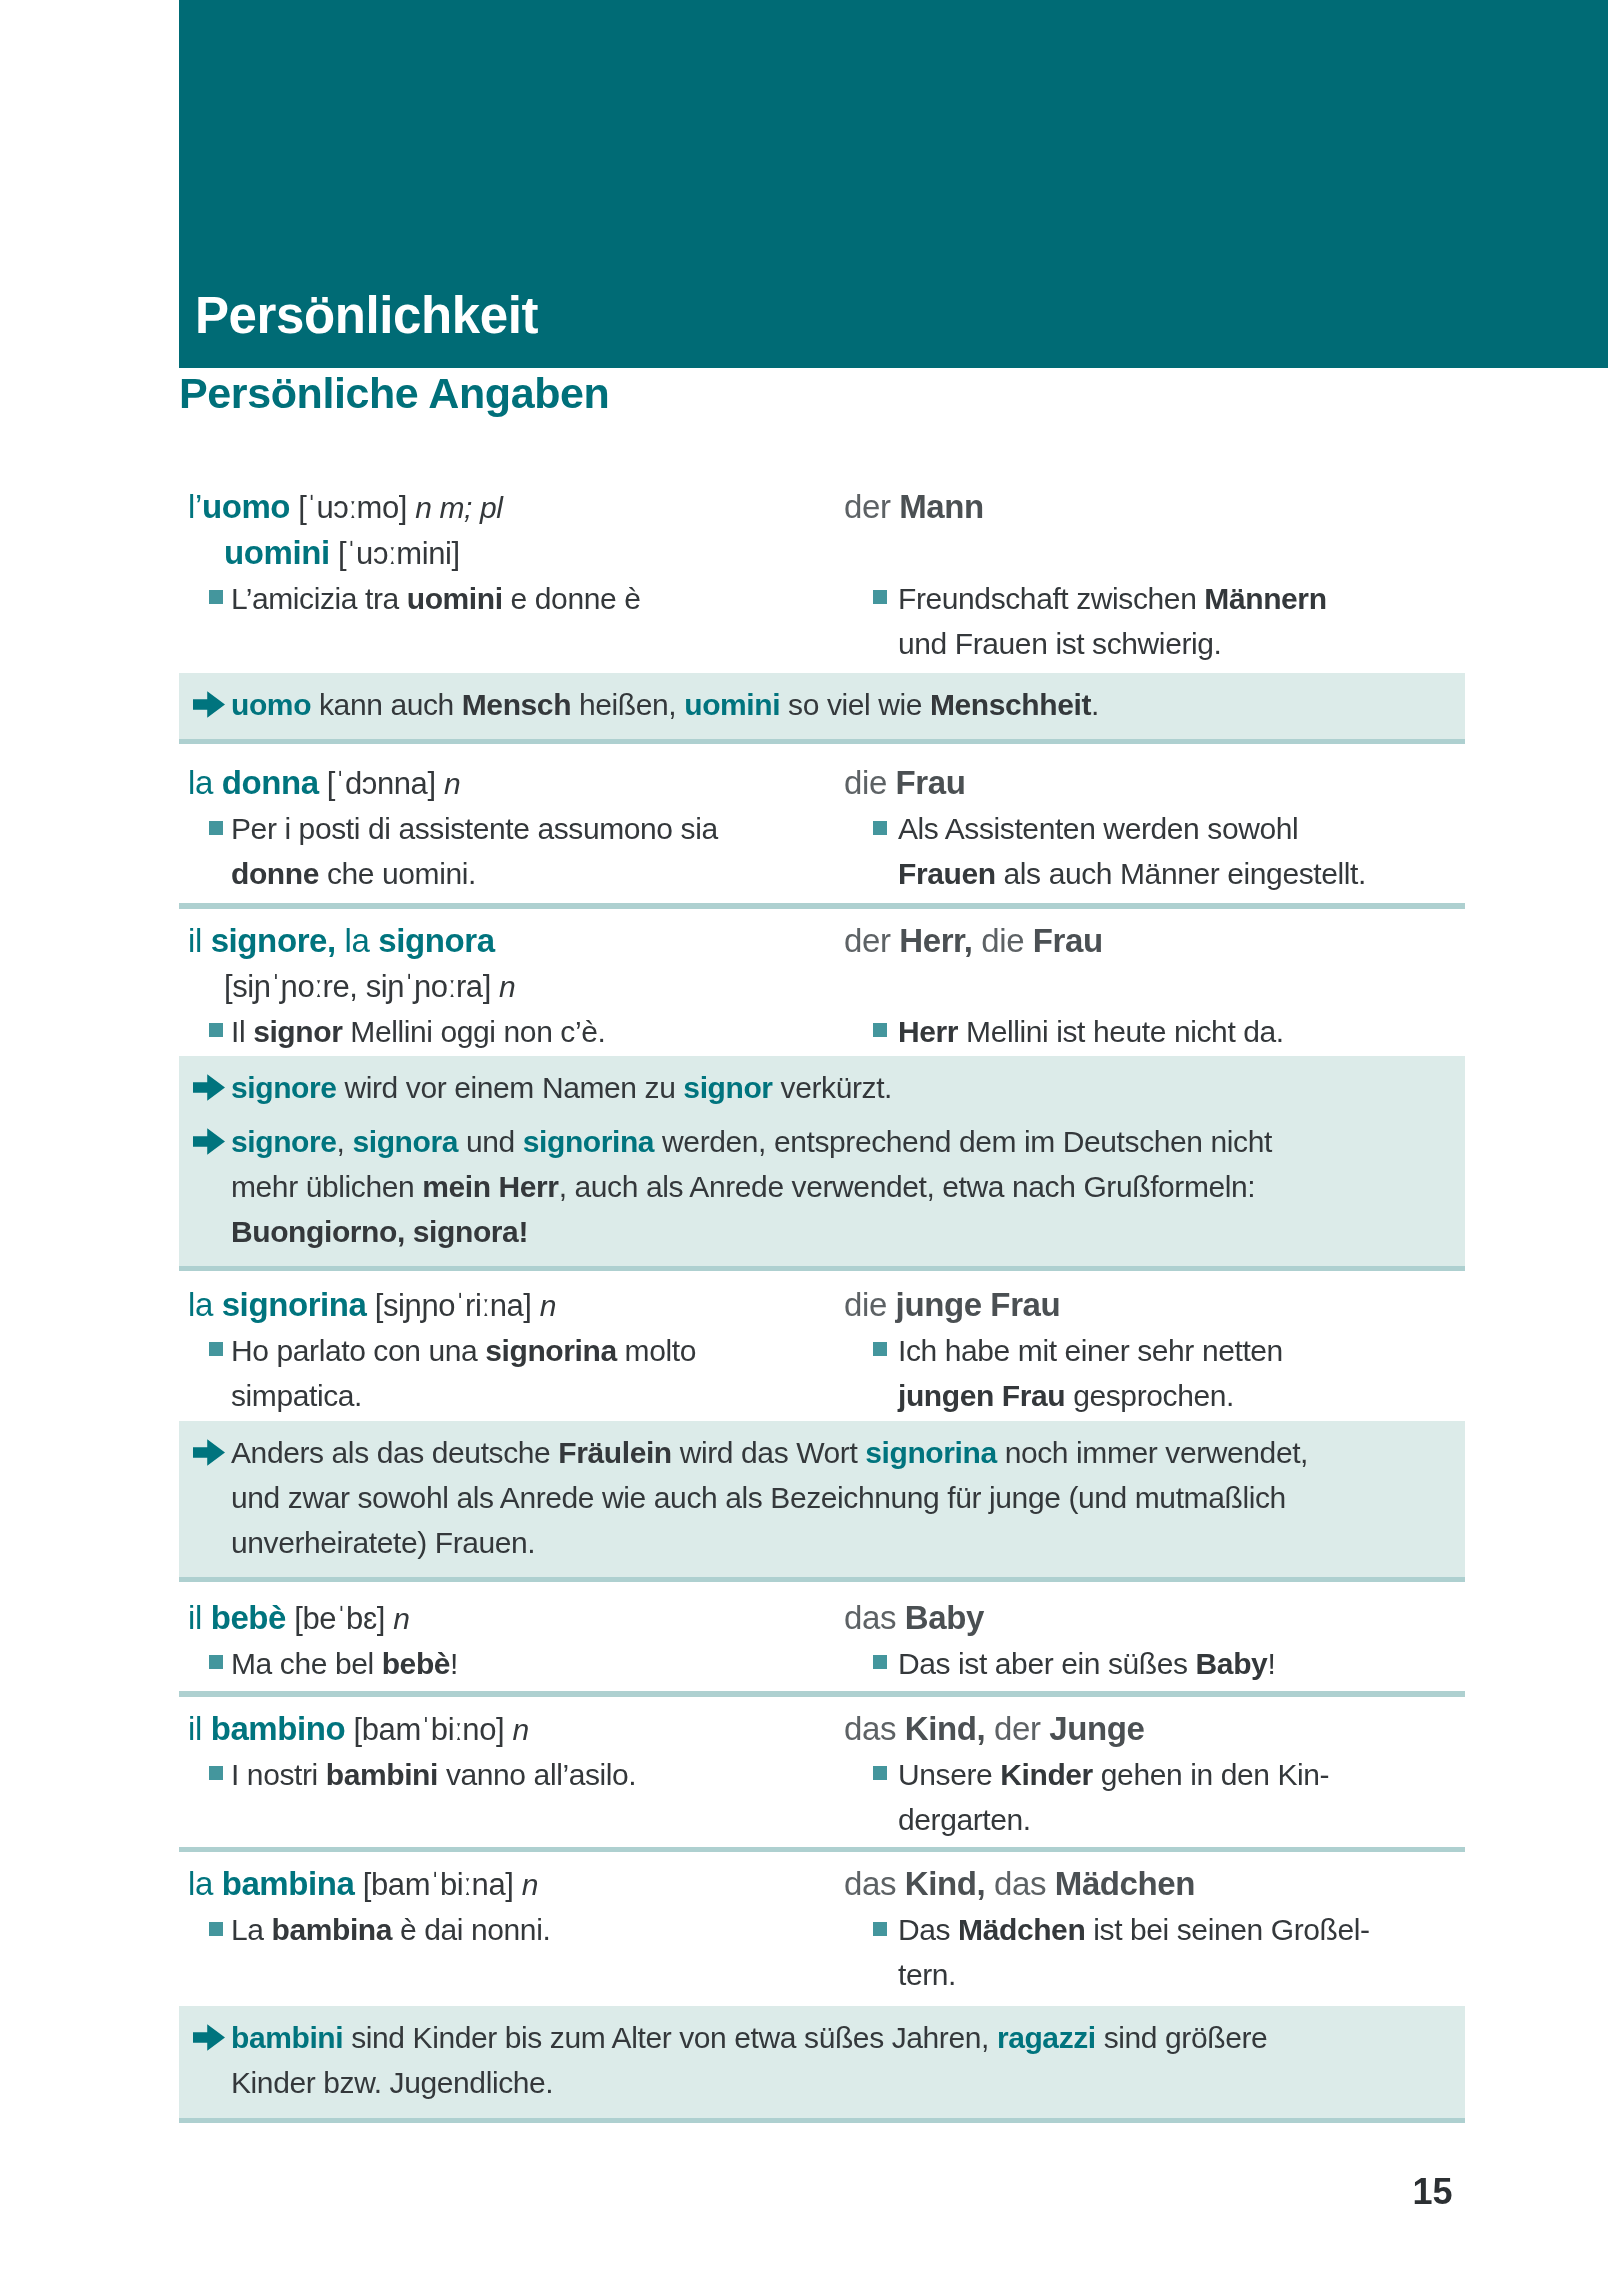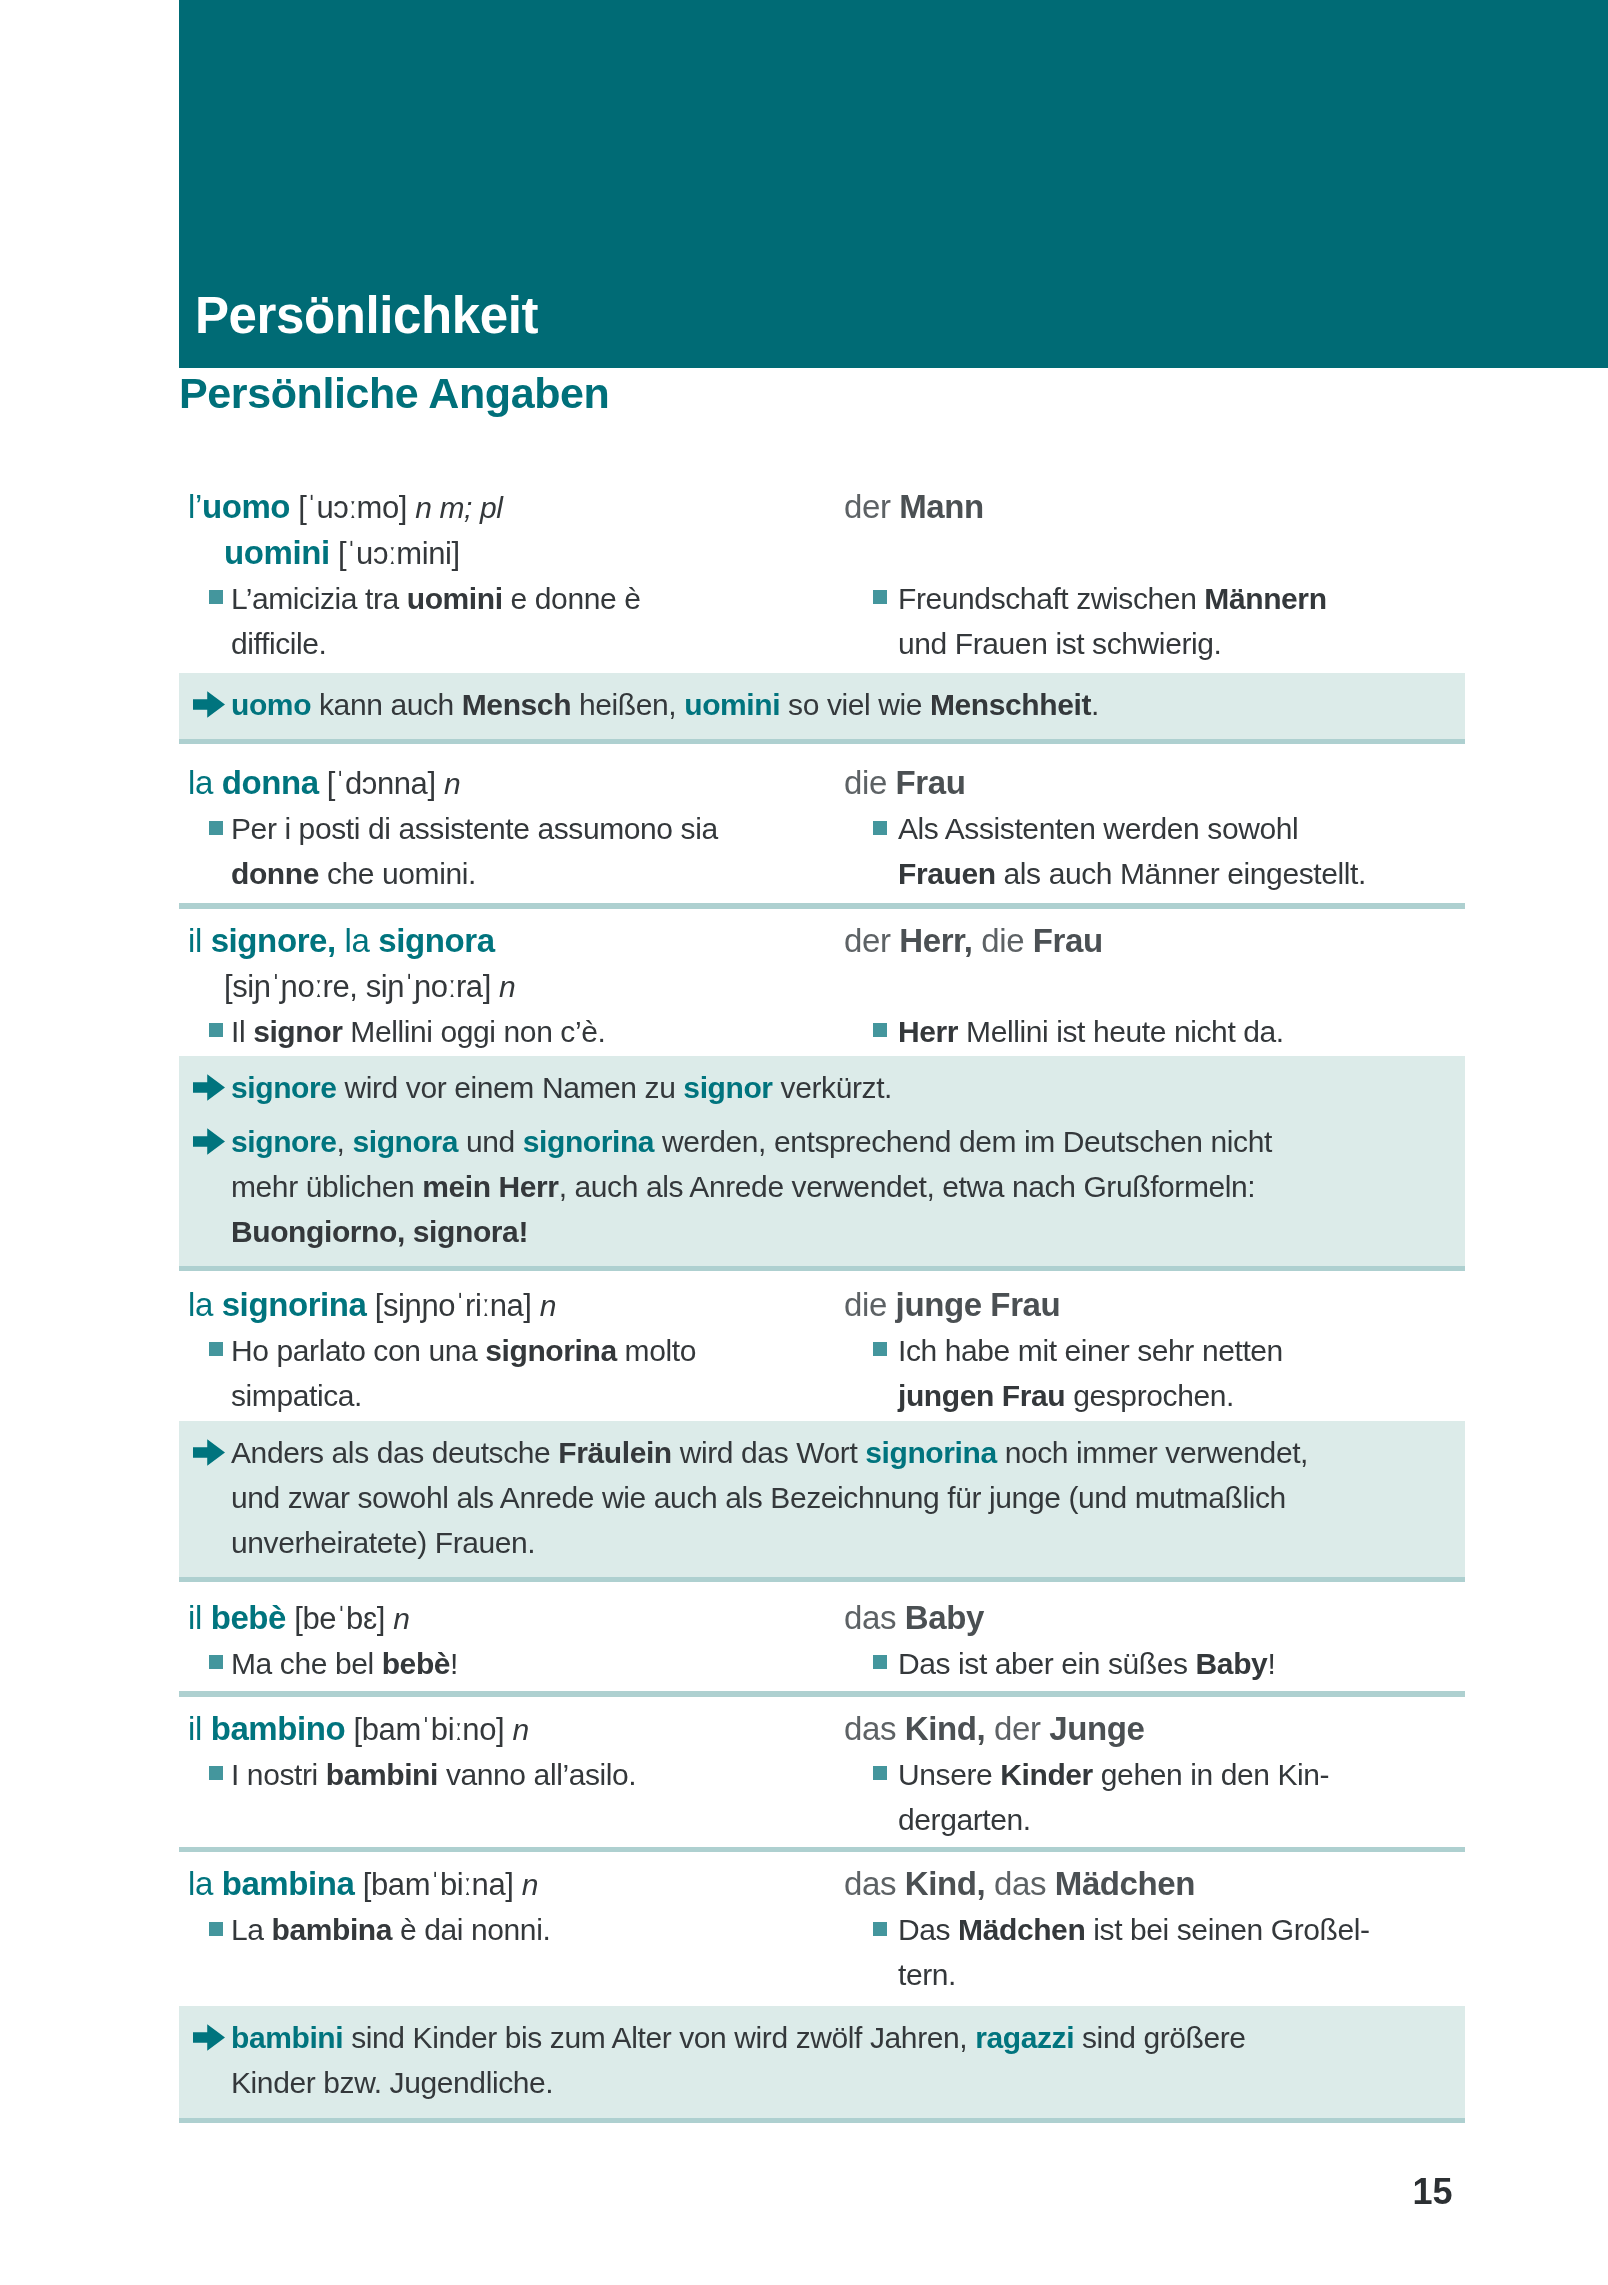--- a/index.html
+++ b/index.html
@@ -105,21 +105,20 @@
           <div class="line"><span class="tk-teal">l’</span><span class="tk-tealb">uomo</span><span class="tk-ph"> [ˈuɔːmo] </span><span class="tk-i">n m; pl</span></div>
           <div class="line"><span class="tk-tealb">uomini</span><span class="tk-ph"> [ˈuɔːmini]</span></div>
         </div>
       <div class="head de">
           <div class="line"><span class="tk-gray">der </span><span class="tk-b">Mann</span></div>
         </div>
       <div class="ex it">
         <span class="sq"></span>
         <div class="exl">
             <div class="line"><span>L’amicizia tra </span><span class="tk-b">uomini</span><span> e donne è</span></div>
-            <div class="line"><span>difficile.</span></div>
           </div>
       </div>
       <div class="ex de">
         <span class="sq"></span>
         <div class="exl">
             <div class="line"><span>Freundschaft zwischen </span><span class="tk-b">Männern</span></div>
             <div class="line"><span>und Frauen ist schwierig.</span></div>
           </div>
       </div>
     </section>
@@ -317,21 +316,21 @@
     </section>
 
     <aside class="note" style="margin-top:9px">
       <div class="para">
         <span class="arrow">
           <svg viewBox="0 0 36 30">
               <path d="M0 9 H16 V0 L36 15 L16 30 V21 H0 Z" fill="#00747e"></path>
             </svg>
         </span>
         <div>
-            <div class="line"><span class="tk-tealb">bambini</span><span> sind Kinder bis zum Alter von wird zwölf Jahren, </span><span class="tk-tealb">ragazzi</span><span> sind größere</span></div>
+            <div class="line"><span class="tk-tealb">bambini</span><span> sind Kinder bis zum Alter von etwa süßes Jahren, </span><span class="tk-tealb">ragazzi</span><span> sind größere</span></div>
             <div class="line"><span>Kinder bzw. Jugendliche.</span></div>
           </div>
       </div>
     </aside>
 
     <div class="pagenum">15</div>
 
   </main>
 </div>
 

